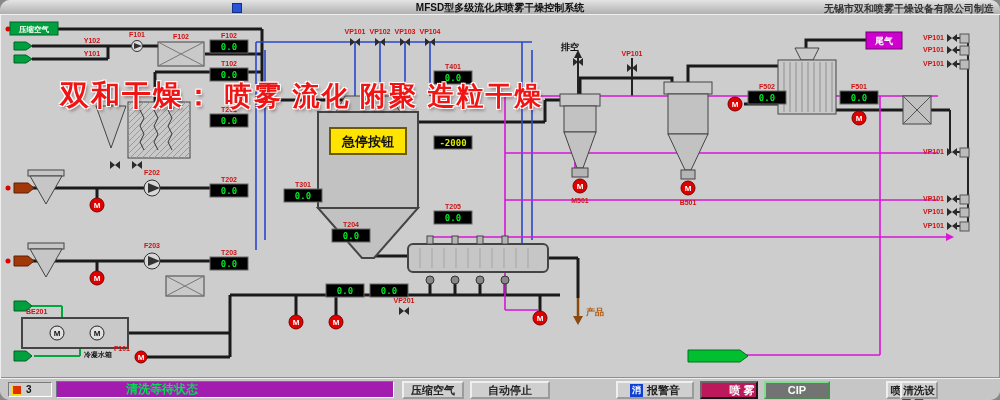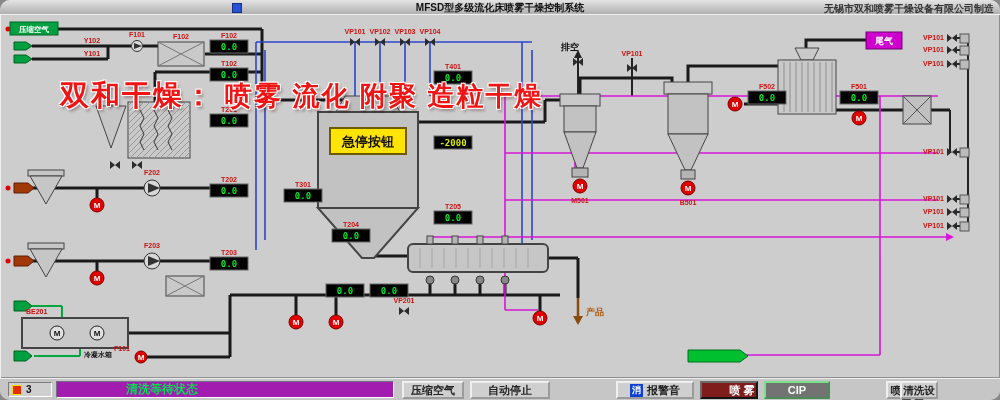--- a/index.html
+++ b/index.html
@@ -39,21 +39,21 @@
   .bottombar{position:absolute;top:378px;left:0;width:1000px;height:22px;background:#c6c6c6;border-top:1px solid #eee;}
   .counter-box{position:absolute;left:8px;top:3px;width:44px;height:15px;background:#cfcfcf;
                border:1px solid;border-color:#7a7a7a #fff #fff #7a7a7a;display:flex;align-items:center;gap:4px;
                padding:0 3px;box-sizing:border-box;font:bold 10px "Liberation Sans",sans-serif;color:#111;}
   .counter-icon{width:8px;height:8px;background:#e03000;border:1px solid #ffd800;flex:0 0 auto;}
   .status-marquee{position:absolute;left:56px;top:2px;width:338px;height:17px;background:#a21caf;
                   border:1px solid;border-color:#70708a #fff #fff #70708a;box-sizing:border-box;
                   color:#00e050;font:bold 12px "Liberation Sans",sans-serif;line-height:15px;padding-left:69px;overflow:hidden;}
   .btn{position:absolute;top:2px;height:18px;background:#cfcfcf;border:2px outset #efefef;
        font:bold 11px "Liberation Sans",sans-serif;color:#222;padding:0;text-align:center;line-height:14px;cursor:default;}
-  .btn-dark{background:#7f1d1d;color:#fff;border:2px outset #6a6a6a;padding-left:26px;}
+  .btn-dark{background:#be185d;color:#fff;border:2px outset #6a6a6a;padding-left:26px;}
   .btn-green{background:#737373;color:#f4fff4;border:2px outset #7ae08a;}
   .btn-mute{display:flex;align-items:center;justify-content:center;gap:4px;}
   .mute-chip{display:inline-block;width:13px;height:13px;background:#1040d0;color:#fff;
              font:bold 9px "Liberation Sans",sans-serif;line-height:13px;text-align:center;}
 </style>
 </head>
 <body>
 
 <div class="stage">
 

